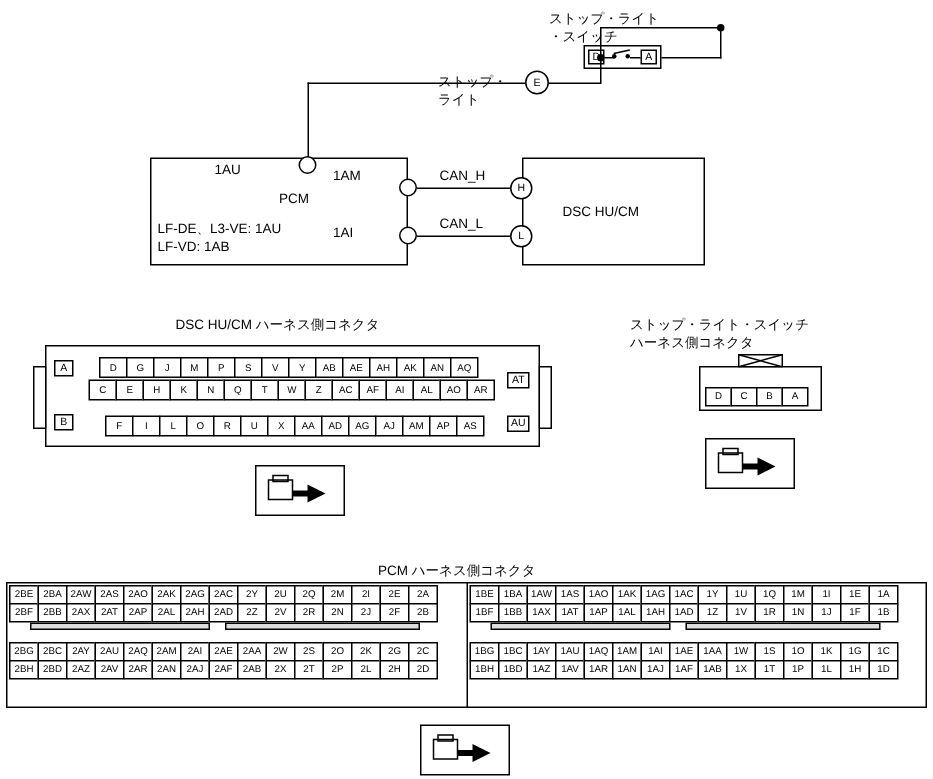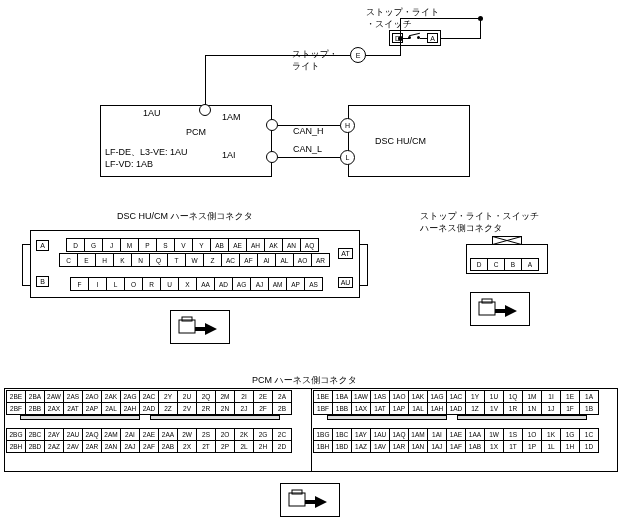--- a/index.html
+++ b/index.html
@@ -59,21 +59,21 @@
 <div class="abs lbl" style="left:222px;top:112px;">1AM</div>
 <div class="abs lbl" style="left:222px;top:150px;">1AI</div>
 <div class="circle" style="left:199px;top:104px;width:12px;height:12px;"></div>
 
 <div class="box" style="left:348px;top:105px;width:122px;height:72px;"></div>
 <div class="abs lbl" style="left:375px;top:136px;">DSC HU/CM</div>
 
 <div class="circle" style="left:266px;top:119px;width:12px;height:12px;"></div>
 <div class="ln hline" style="left:278px;top:125px;width:63px;"></div>
 <div class="circle ctr" style="left:340px;top:118px;width:15px;height:15px;font-size:7px;">H</div>
-<div class="abs lbl" style="left:293px;top:126px;">CAN_H</div>
+<div class="abs lbl" style="left:293px;top:112px;">CAN_H</div>
 
 <div class="circle" style="left:266px;top:151px;width:12px;height:12px;"></div>
 <div class="ln hline" style="left:278px;top:157px;width:63px;"></div>
 <div class="circle ctr" style="left:340px;top:150px;width:15px;height:15px;font-size:7px;">L</div>
 <div class="abs lbl" style="left:293px;top:144px;">CAN_L</div>
 
 <div class="abs title" style="left:117px;top:210px;">DSC HU/CM ハーネス側コネクタ</div>
 
 <div class="box" style="left:30px;top:230px;width:330px;height:68px;"></div>
 <div class="box" style="left:22px;top:244px;width:9px;height:42px;"></div>

